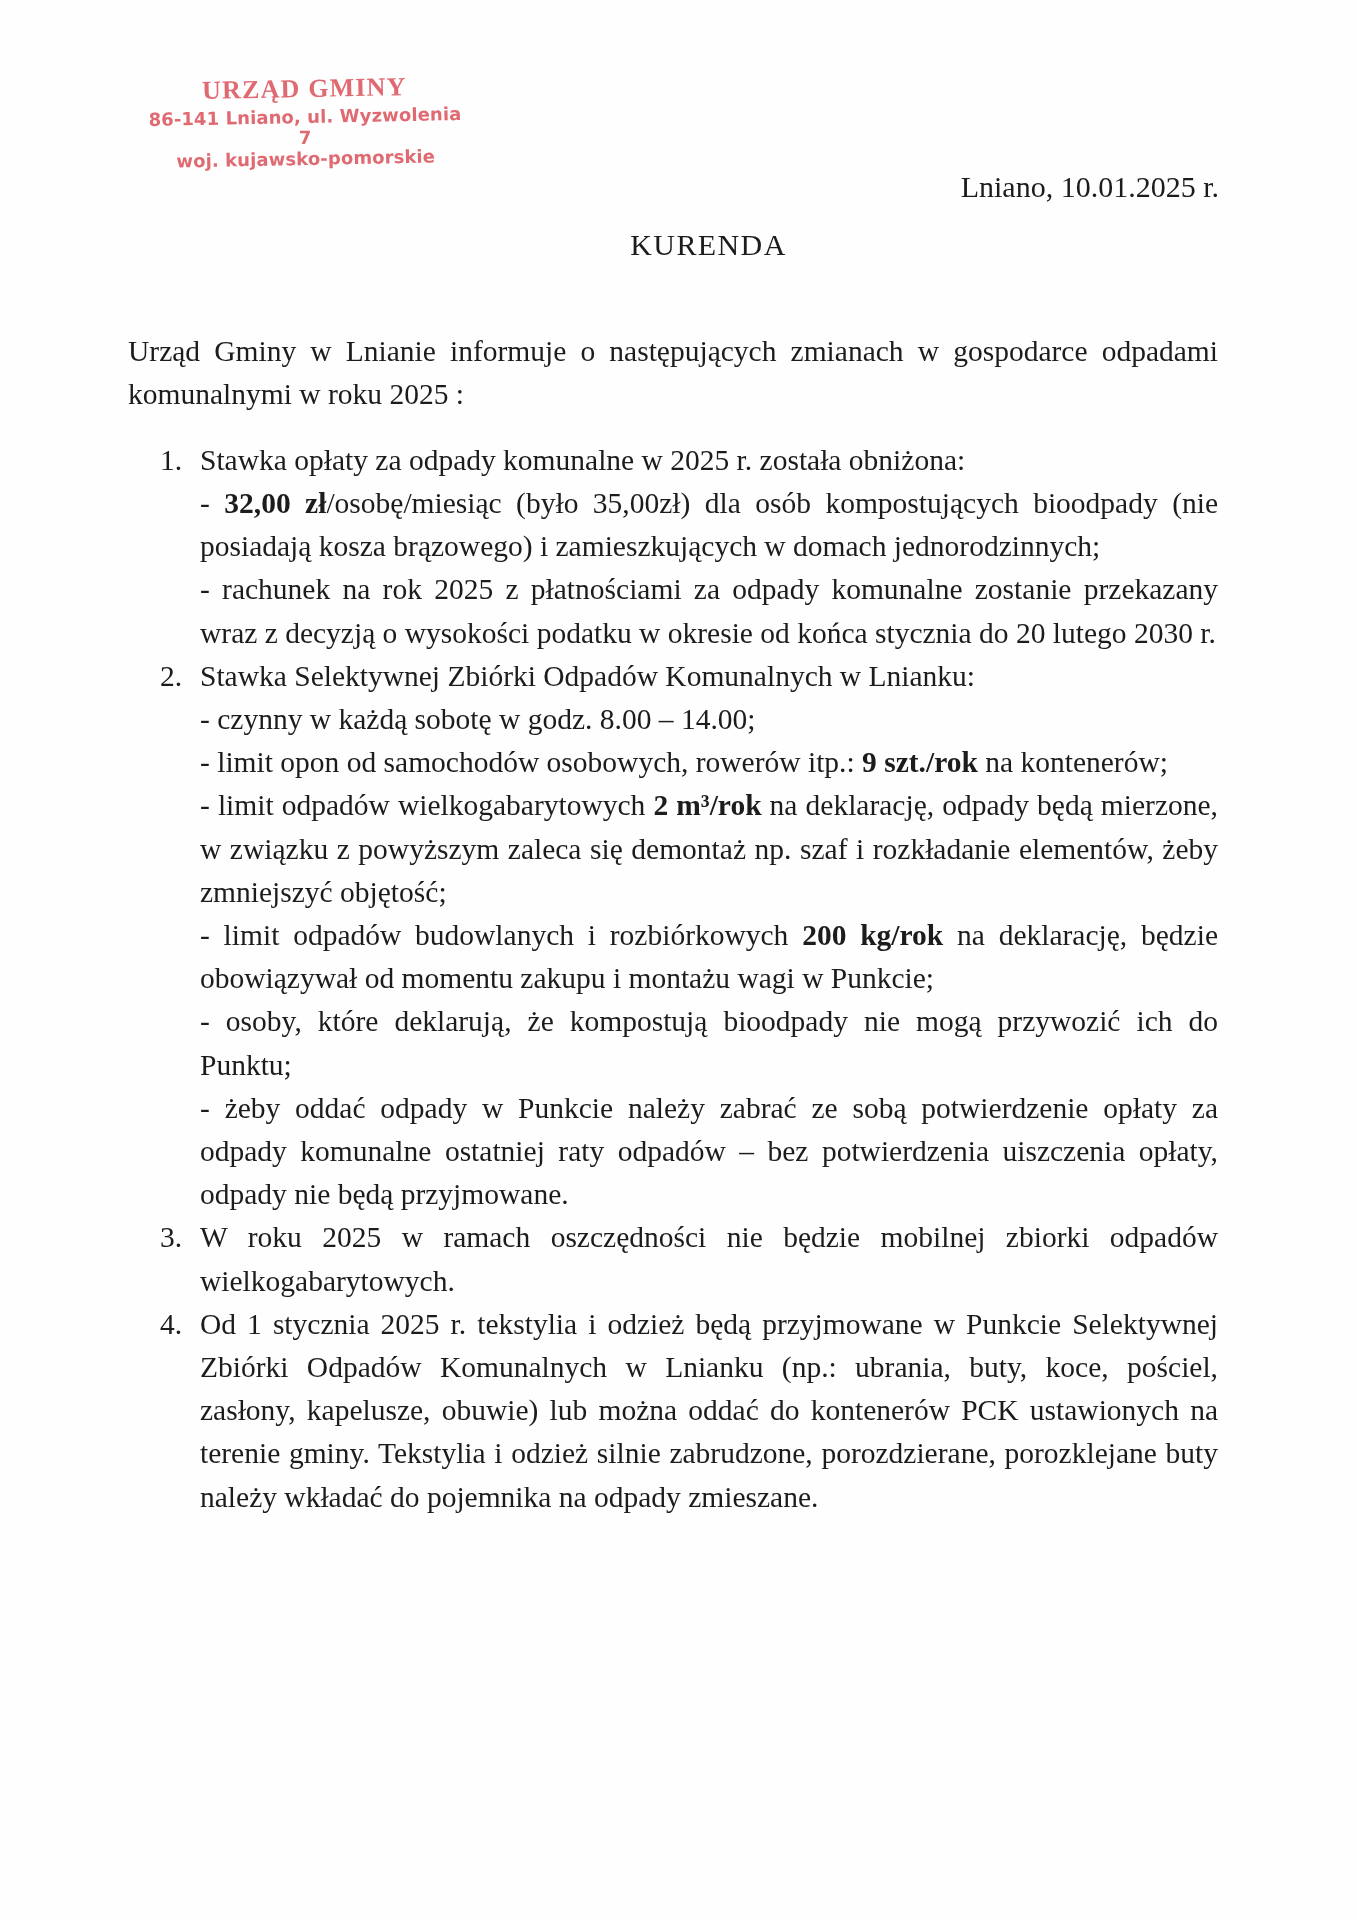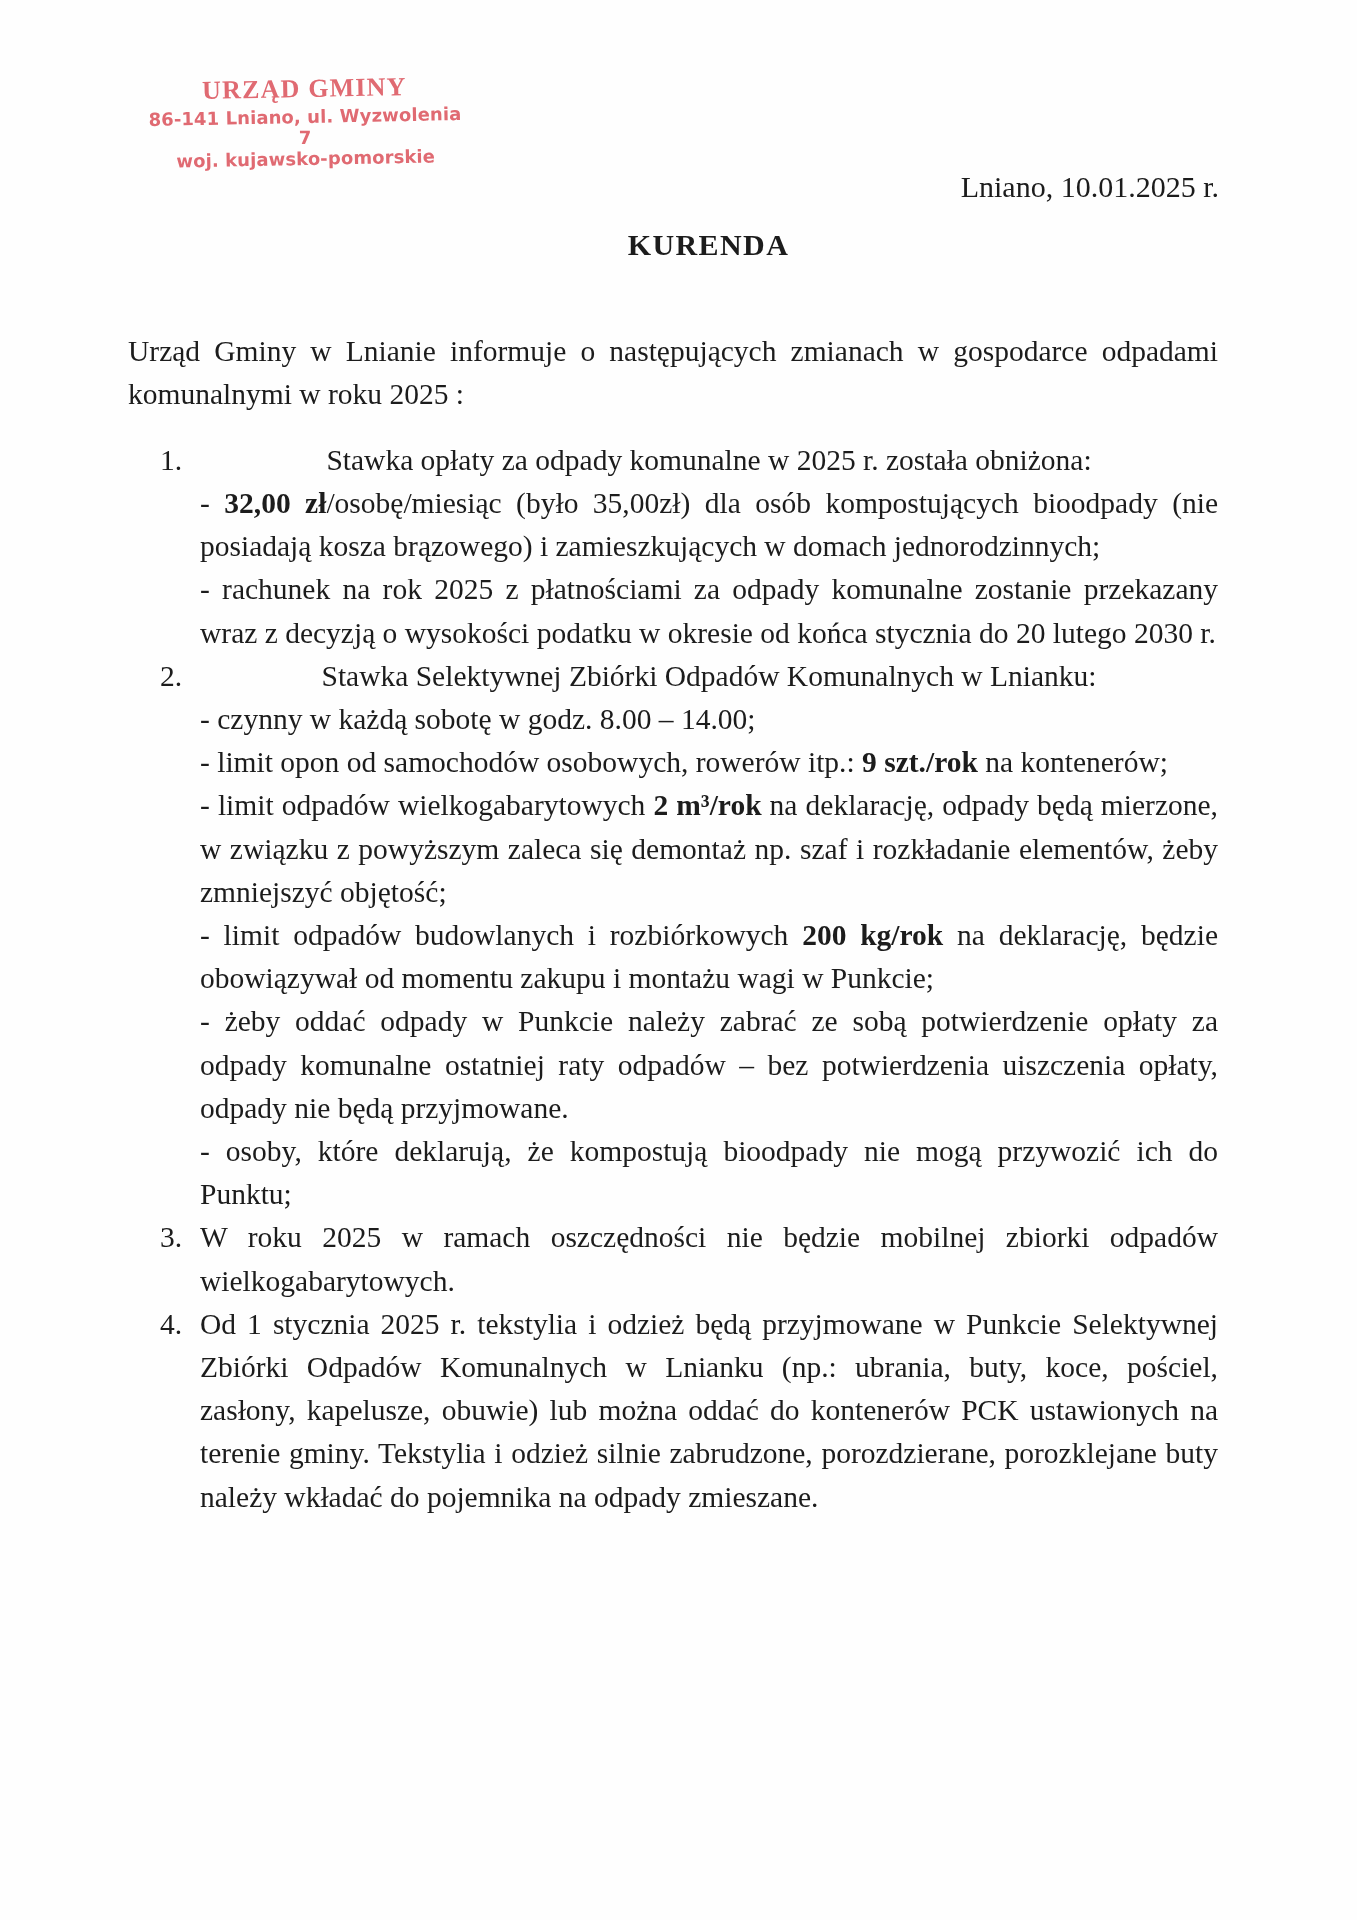--- a/index.html
+++ b/index.html
@@ -64,21 +64,21 @@
   }
 
   
   .doc-title {
     position: absolute;
     left: 0;
     right: 0;
     top: 228px;
     text-align: center;
     font-size: 30px;
-    font-weight: 700;
+    font-weight: 400;
     letter-spacing: 1.4px;
     padding-left: 60px;
   }
 
   
   .body-wrap {
     position: absolute;
     left: 128px;
     top: 330px;
     width: 1090px;
@@ -110,21 +110,21 @@
     content: counter(itemcount) ".";
     position: absolute;
     left: 32px;
     top: 0;
     width: 34px;
     text-align: left;
     font-size: 29.5px;
   }
   .item-head {
     display: block;
-    text-align: center;
+    text-align: left;
   }
   .item-para {
     display: block;
     text-align: justify;
     text-justify: inter-word;
   }
   b, .b {
     font-weight: 700;
   }
 </style>
@@ -150,22 +150,22 @@
           <span class="item-head">Stawka opłaty za odpady komunalne w 2025 r. została obniżona:</span>
           <span class="item-para"><span>- </span><span class="b">32,00 zł</span><span>/osobę/miesiąc (było 35,00zł) dla osób kompostujących bioodpady (nie posiadają kosza brązowego) i zamieszkujących w domach jednorodzinnych;</span></span>
           <span class="item-para"><span>- rachunek na rok 2025 z płatnościami za odpady komunalne  zostanie przekazany wraz z decyzją o wysokości podatku w okresie od końca stycznia do 20 lutego 2030 r.</span></span>
         </li>
         <li>
           <span class="item-head">Stawka Selektywnej Zbiórki Odpadów Komunalnych w Lnianku:</span>
           <span class="item-para"><span>- czynny w każdą sobotę w godz. 8.00 – 14.00;</span></span>
           <span class="item-para"><span>- limit opon od samochodów osobowych, rowerów itp.: </span><span class="b">9 szt./rok</span><span> na kontenerów;</span></span>
           <span class="item-para"><span>- limit odpadów wielkogabarytowych </span><span class="b">2 m³/rok</span><span> na deklarację, odpady będą mierzone, w związku z powyższym zaleca się demontaż np. szaf i rozkładanie elementów, żeby zmniejszyć objętość;</span></span>
           <span class="item-para"><span>- limit odpadów budowlanych i rozbiórkowych </span><span class="b">200 kg/rok</span><span> na deklarację, będzie obowiązywał od momentu zakupu i montażu wagi w Punkcie;</span></span>
+          <span class="item-para"><span>- osoby, które deklarują, że kompostują bioodpady nie mogą przywozić ich do Punktu;</span></span>
           <span class="item-para"><span>- żeby oddać odpady w Punkcie należy zabrać ze sobą potwierdzenie opłaty za odpady komunalne ostatniej raty odpadów – bez potwierdzenia uiszczenia opłaty, odpady nie będą przyjmowane.</span></span>
-          <span class="item-para"><span>- osoby, które deklarują, że kompostują bioodpady nie mogą przywozić ich do Punktu;</span></span>
         </li>
         <li>
           <span class="item-para"><span>W roku 2025 w ramach oszczędności nie będzie mobilnej zbiorki odpadów wielkogabarytowych.</span></span>
         </li>
         <li>
           <span class="item-para"><span>Od 1 stycznia 2025 r. tekstylia i odzież będą przyjmowane w Punkcie Selektywnej Zbiórki Odpadów Komunalnych w Lnianku (np.: ubrania, buty, koce, pościel, zasłony, kapelusze, obuwie) lub można oddać do kontenerów PCK ustawionych na terenie gminy. Tekstylia i odzież silnie zabrudzone, porozdzierane, porozklejane buty należy wkładać do pojemnika na odpady zmieszane.</span></span>
         </li>
       </ol>
   </div>
 

